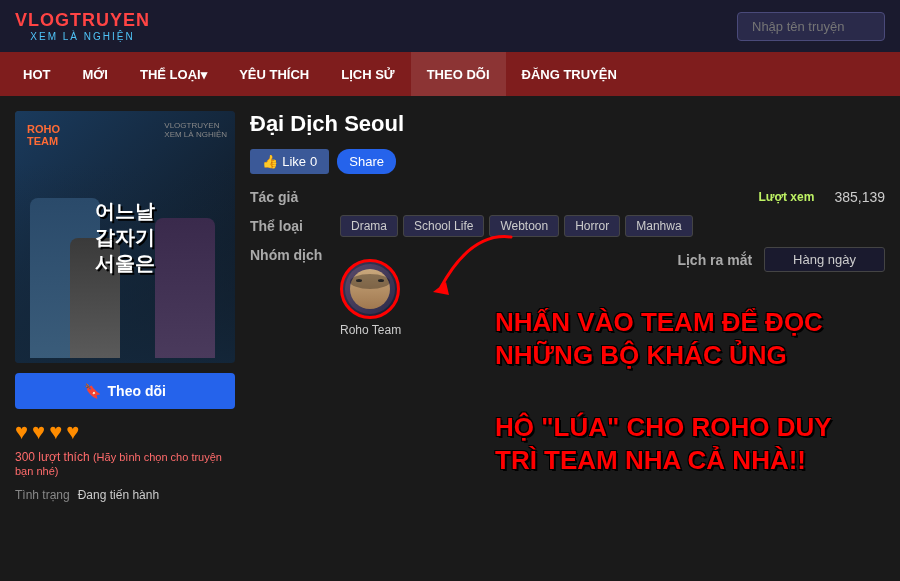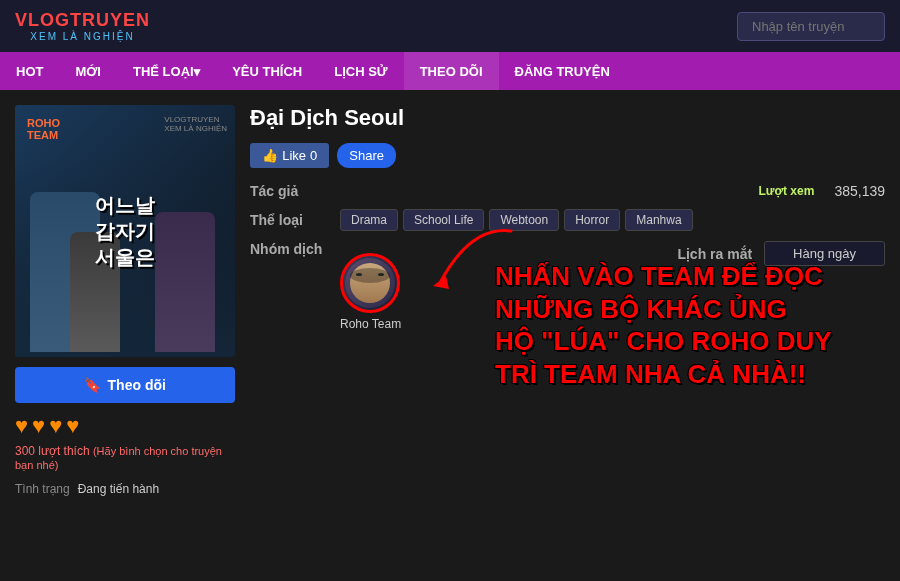--- a/index.html
+++ b/index.html
@@ -41,25 +41,25 @@
       border: 1px solid #4a4a7a;
       color: #14b8a6;
       padding: 6px 14px;
       border-radius: 4px;
       font-size: 13px;
       width: 148px;
     }
 
     
     .nav {
-      background: #a21caf;
-      display: flex;
-      align-items: center;
-      height: 38px;
-      padding: 0 0;
+      background: #7f1d1d;
+      display: flex;
+      align-items: center;
+      height: 44px;
+      padding: 0 7px;
     }
     .nav-item {
       color: white;
       font-size: 13px;
       font-weight: 600;
       padding: 0 16px;
       height: 100%;
       display: flex;
       align-items: center;
       cursor: pointer;
@@ -225,20 +225,21 @@
       z-index: 10;
       padding: 0 15px;
     }
     .overlay-text {
       color: red;
       font-size: 26px;
       font-weight: 900;
       text-shadow: 2px 2px 0 #000, -1px -1px 0 #000, 1px -1px 0 #000, -1px 1px 0 #000;
       line-height: 1.25;
       text-transform: uppercase;
+      margin-top: 40px;
     }
 
     .genre-tags {
       display: flex;
       flex-wrap: wrap;
       gap: 5px;
     }
     .genre-tag {
       background: #2a2a4a;
       border: 1px solid #444;

